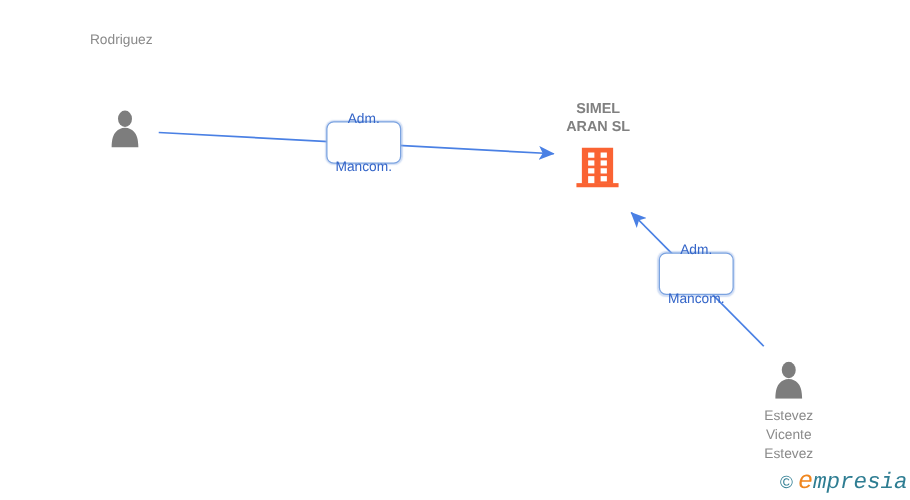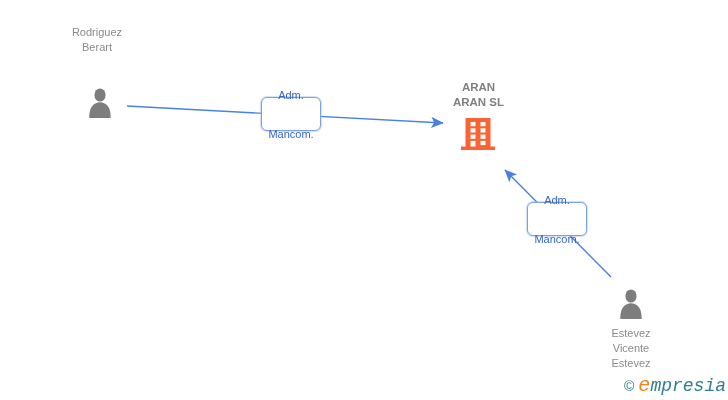--- a/index.html
+++ b/index.html
@@ -113,31 +113,30 @@
     <span>Mancom.</span>
   </div>
   <div class="edge-label" style="left:527px; top:202px;">
     <span>Adm.</span>
     <span>Mancom.</span>
   </div>
 
   <div class="node">
     <div class="node-label" style="left:37px; top:25px; width:120px;">
       <div>Rodriguez</div>
-      <div>Berart</div>
     </div>
     <svg class="node-icon" style="left:87px; top:88px;" width="26" height="30" viewBox="0 0 26 30">
       <ellipse class="person-fill" cx="13" cy="7" rx="5.6" ry="6.6"></ellipse>
       <path class="person-fill" d="M13,14.2 c-3.2,0 -5.4,1.4 -7,3 C3.6,19.6 2.3,23.3 2.3,30 L23.7,30 C23.7,23.3 22.4,19.6 20,17.2 C18.4,15.6 16.2,14.2 13,14.2 Z"></path>
     </svg>
   </div>
 
   <div class="node">
     <div class="node-label company-label" style="left:428px; top:80px; width:101px;">
-      <div>ARAN</div>
+      <div>SIMEL</div>
       <div>ARAN SL</div>
     </div>
     <svg class="node-icon" style="left:461px; top:118px;" width="34" height="32" viewBox="0 0 34 32">
       <rect class="bldg" x="4.5" y="0" width="25" height="29"></rect>
       <rect class="bldg" x="0" y="28.5" width="34" height="3.5"></rect>
       <rect class="bldg-win" x="9.5" y="4" width="5" height="4.2"></rect>
       <rect class="bldg-win" x="19.5" y="4" width="5" height="4.2"></rect>
       <rect class="bldg-win" x="9.5" y="10.3" width="5" height="4.2"></rect>
       <rect class="bldg-win" x="19.5" y="10.3" width="5" height="4.2"></rect>
       <rect class="bldg-win" x="9.5" y="16.6" width="5" height="4.2"></rect>

